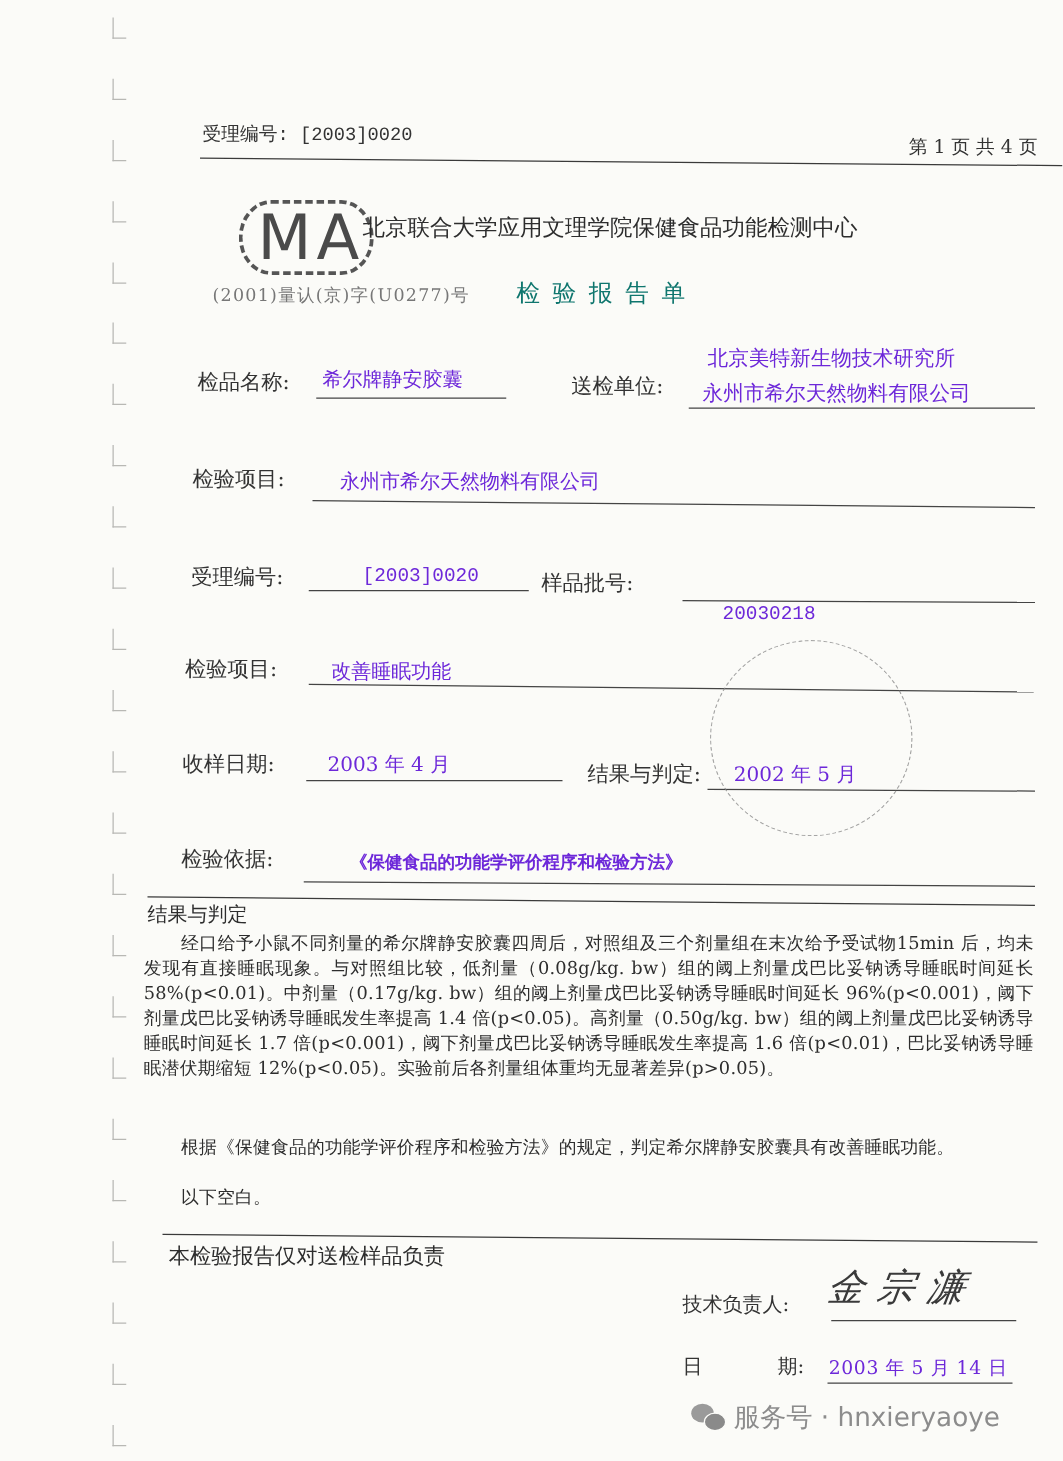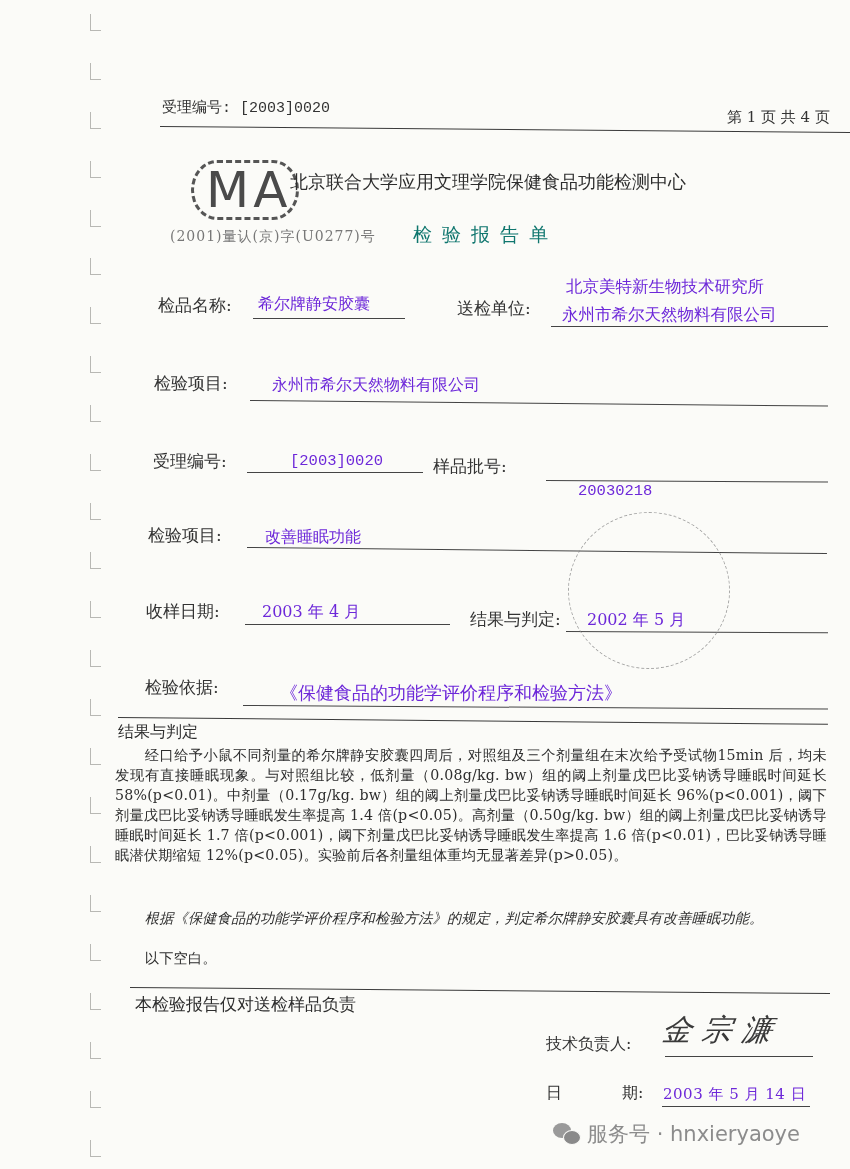--- a/index.html
+++ b/index.html
@@ -128,27 +128,27 @@
 <div class="abs value" style="left:262px; top:602px;">2003 年 4 月</div>
 <div class="rule-thin" style="left:245px; top:624px; width:205px;"></div>
 
 <div class="abs label" style="left:470px; top:608px;">结果与判定:</div>
 <div class="abs value" style="left:587px; top:610px;">2002 年 5 月</div>
 <div class="rule-thin" style="left:566px; top:631px; width:262px; transform:rotate(0.3deg); transform-origin:left;"></div>
 
 <div class="round-stamp"></div>
 
 <div class="abs label" style="left:145px; top:676px;">检验依据:</div>
-<div class="abs value" style="left:280px; top:681px; font-size:18px;">《保健食品的功能学评价程序和检验方法》</div>
+<div class="abs value" style="left:280px; top:681px; font-size:14px;font-weight:bold;">《保健食品的功能学评价程序和检验方法》</div>
 <div class="rule-thin" style="left:243px; top:705px; width:585px; transform:rotate(0.35deg); transform-origin:left;"></div>
 
 <div class="rule" style="left:118px; top:717px; width:710px; transform:rotate(0.55deg); transform-origin:left;"></div>
 <div class="abs" style="left:118px; top:722px; font-size:16px; color:#2d2d2d;">结果与判定</div>
 <div class="body-text indent" style="top:745px;">经口给予小鼠不同剂量的希尔牌静安胶囊四周后，对照组及三个剂量组在末次给予受试物15min 后，均未发现有直接睡眠现象。与对照组比较，低剂量（0.08g/kg. bw）组的阈上剂量戊巴比妥钠诱导睡眠时间延长 58%(p&lt;0.01)。中剂量（0.17g/kg. bw）组的阈上剂量戊巴比妥钠诱导睡眠时间延长 96%(p&lt;0.001)，阈下剂量戊巴比妥钠诱导睡眠发生率提高 1.4 倍(p&lt;0.05)。高剂量（0.50g/kg. bw）组的阈上剂量戊巴比妥钠诱导睡眠时间延长 1.7 倍(p&lt;0.001)，阈下剂量戊巴比妥钠诱导睡眠发生率提高 1.6 倍(p&lt;0.01)，巴比妥钠诱导睡眠潜伏期缩短 12%(p&lt;0.05)。实验前后各剂量组体重均无显著差异(p&gt;0.05)。</div>
-<div class="body-text indent" style="top:908px;font-style:italic;">根据《保健食品的功能学评价程序和检验方法》的规定，判定希尔牌静安胶囊具有改善睡眠功能。</div>
+<div class="body-text indent" style="top:908px;">根据《保健食品的功能学评价程序和检验方法》的规定，判定希尔牌静安胶囊具有改善睡眠功能。</div>
 <div class="body-text indent" style="top:948px;">以下空白。</div>
 
 <div class="rule" style="left:130px; top:987px; width:700px; transform:rotate(0.5deg); transform-origin:left;"></div>
 <div class="abs" style="left:135px; top:993px; font-size:17px; color:#2d2d2d;">本检验报告仅对送检样品负责</div>
 
 <div class="abs label" style="left:546px; top:1034px; font-size:16px;">技术负责人:</div>
 <div class="signature">金宗濂</div>
 <div class="rule-thin" style="left:665px; top:1056px; width:148px;"></div>
 
 <div class="abs label" style="left:546px; top:1083px; font-size:16px;">日</div>

